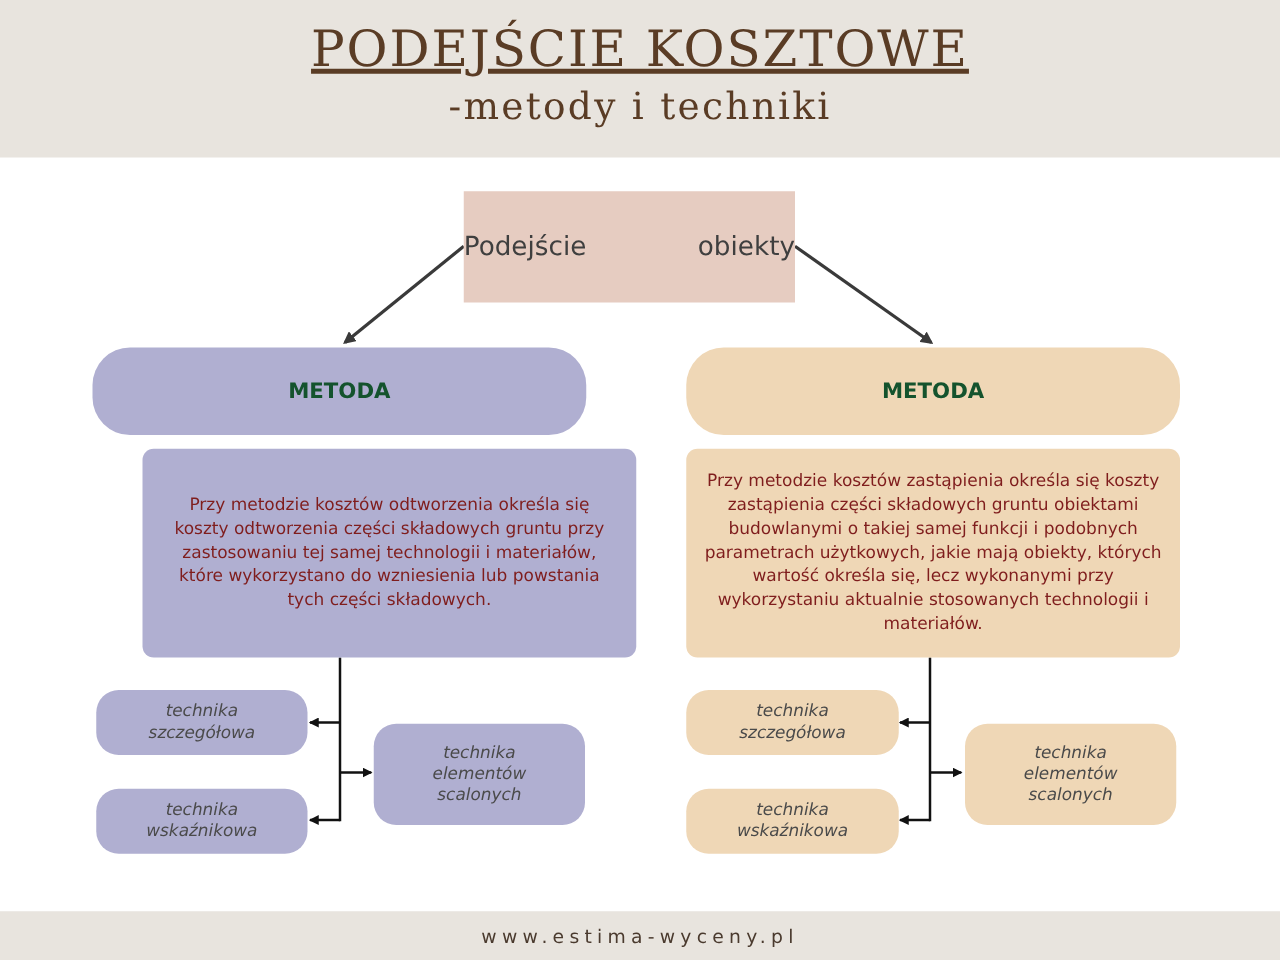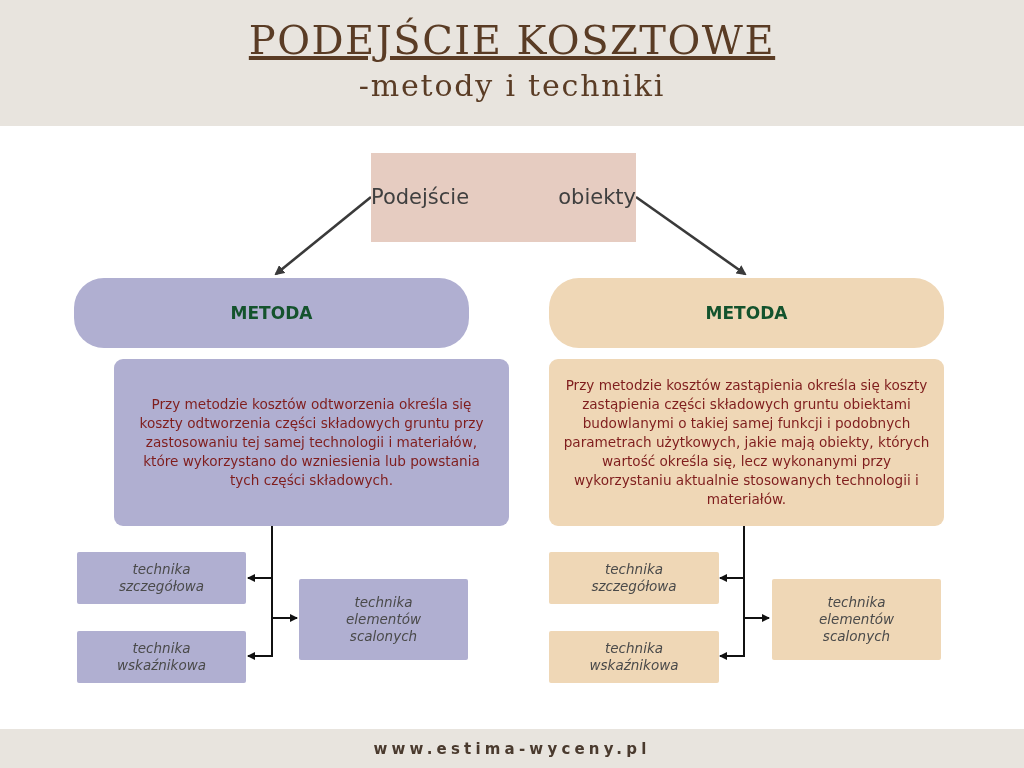--- a/index.html
+++ b/index.html
@@ -14,21 +14,21 @@
   .header .t1, .header .t2 {
     font-family: "DejaVu Serif", serif; color: #5a3c25;
     letter-spacing: 1.5px; line-height: 46px;
   }
   .header .t1 { font-size: 40px; text-decoration: underline; }
   .header .t2 { font-size: 30px; letter-spacing: 1.8px; }
 
   .footer {
     position: absolute; left: 0; top: 729px; width: 1024px; height: 39px;
     background: #e8e4de;
-    display: flex; align-items: center; justify-content: center; font-weight: bold;
+    display: flex; align-items: center; justify-content: center;
   }
   .footer span {
     font-family: "DejaVu Sans", sans-serif; font-size: 15px; color: #4a3a2e;
     letter-spacing: 4.2px;
   }
 
   .root {
     position: absolute; left: 371px; top: 153px; width: 265px; height: 89px;
     background: #e6ccc1;
     display: flex; align-items: center; justify-content: space-between;
@@ -44,21 +44,21 @@
   .desc {
     position: absolute; top: 359px; width: 395px; height: 167px;
     border-radius: 9px;
     display: flex; align-items: center; justify-content: center; text-align: center;
     font-size: 13.6px; line-height: 19px; color: #7f1d1d; padding: 0 14px;
   }
   .purple { background: #b0afd1; }
   .beige  { background: #efd7b6; }
 
   .tech {
-    position: absolute; border-radius: 2px;
+    position: absolute; border-radius: 18px;
     display: flex; flex-direction: column; align-items: center; justify-content: center;
     font-style: italic; font-size: 13.5px; line-height: 17px; color: #4a4a4a; text-align: center;
   }
 
   svg.lines { position: absolute; left: 0; top: 0; width: 1024px; height: 768px; pointer-events: none; }
 </style>
 </head>
 <body>
 
 <div class="header">

